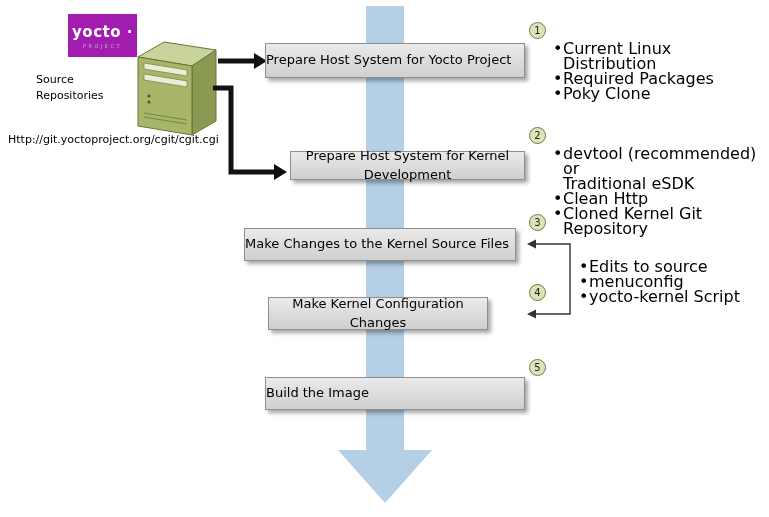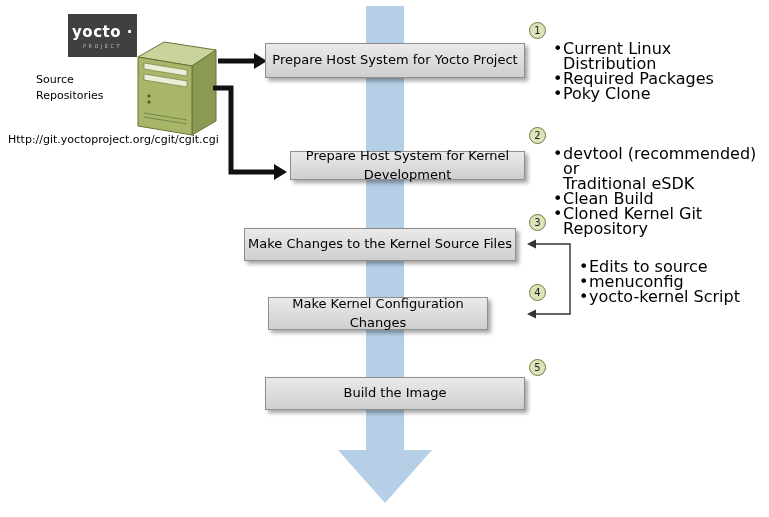--- a/index.html
+++ b/index.html
@@ -5,35 +5,35 @@
   * { margin:0; padding:0; box-sizing:border-box; }
   html,body { background:#fff; }
   .diagram {
     position:relative; width:769px; height:517px; background:#fff;
     font-family:"DejaVu Sans","Liberation Sans",sans-serif; overflow:hidden; color:#000;
   }
   .bgsvg { position:absolute; left:0; top:0; }
 
   .logo {
     position:absolute; left:68px; top:14px; width:69px; height:43px;
-    background:#404040; color:#fff; z-index:2;
+    background:#a21caf; color:#fff; z-index:2;
     display:flex; flex-direction:column; align-items:center; justify-content:center;
   }
   .logo-brand { font-size:15px; font-weight:bold; letter-spacing:0.5px; }
   .logo-sub { font-size:5px; letter-spacing:2.5px; color:#bdbdbd; margin-top:2px; }
 
   .src-title { position:absolute; left:36px; top:72px; width:102px; font-size:11px; font-weight:normal; line-height:16px; z-index:2; }
   .src-url { position:absolute; left:8px; top:133px; font-size:11px; z-index:2; }
 
   .box {
     position:absolute; z-index:1;
     background:linear-gradient(180deg,#eaeaea,var(--box_fill,#cfcfcf));
     border:1px solid #8f8f8f;
     box-shadow:3px 3px 4px rgba(0,0,0,0.35);
-    display:flex; align-items:center; justify-content:center;
+    display:flex; align-items:center; 
     text-align:center; font-size:13px; line-height:1.45;
   }
   .b1{left:265px;top:43px;width:260px;height:35px;}
   .b2{left:290px;top:151px;width:235px;height:29px;}
   .b3{left:244px;top:228px;width:272px;height:33px;}
   .b4{left:268px;top:297px;width:220px;height:33px;}
   .b5{left:265px;top:377px;width:260px;height:33px;}
 
   .circle {
     position:absolute; width:17px; height:17px; border-radius:50%; z-index:2;
@@ -114,21 +114,21 @@
 
   <ul class="bullets l1">
     <li><span>Current Linux Distribution</span></li>
     <li><span>Required Packages</span></li>
     <li><span>Poky Clone</span></li>
   </ul>
 
   <ul class="bullets l2">
     <li><span>devtool (recommended) or
 Traditional eSDK</span></li>
-    <li><span>Clean Build</span></li>
+    <li><span>Clean Http</span></li>
     <li><span>Cloned Kernel Git Repository</span></li>
   </ul>
 
   <ul class="bullets l34">
     <li><span>Edits to source</span></li>
     <li><span>menuconfig</span></li>
     <li><span>yocto-kernel Script</span></li>
   </ul>
 
 

